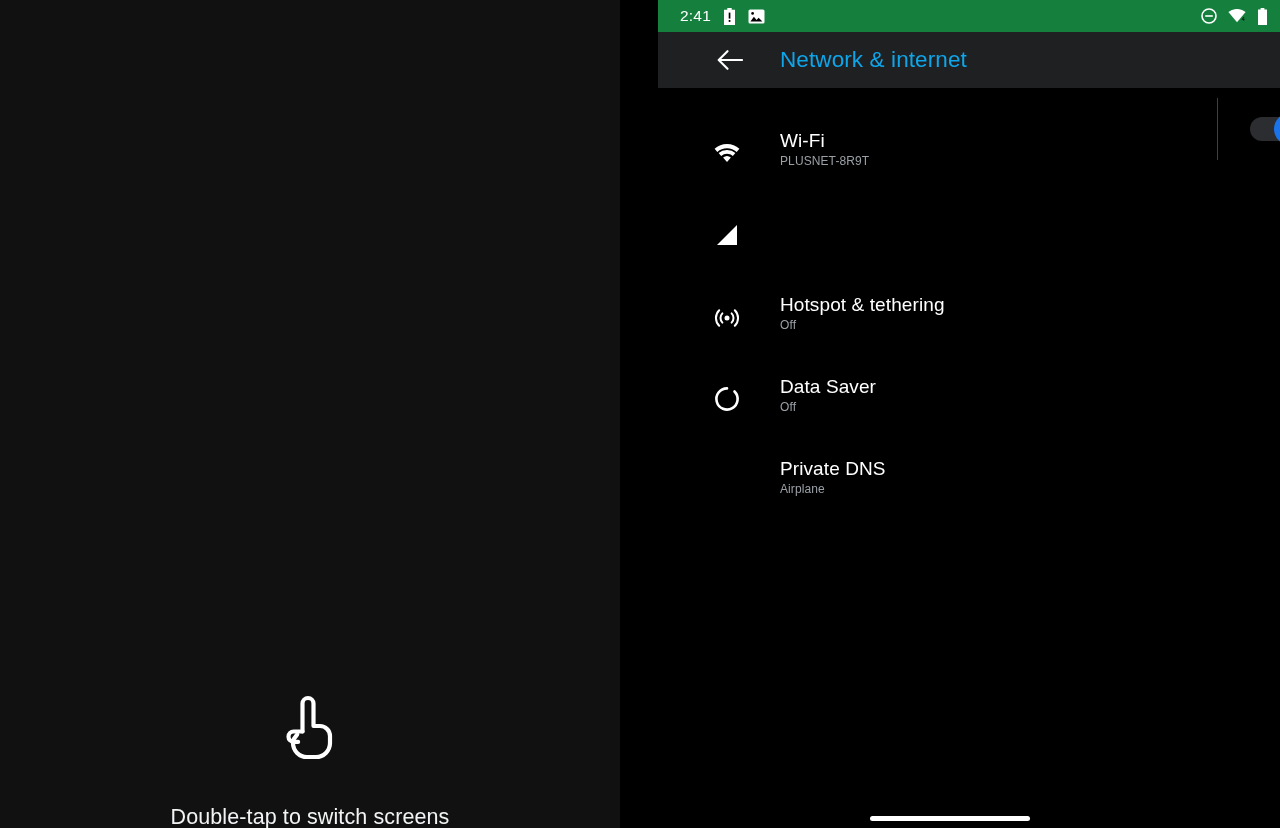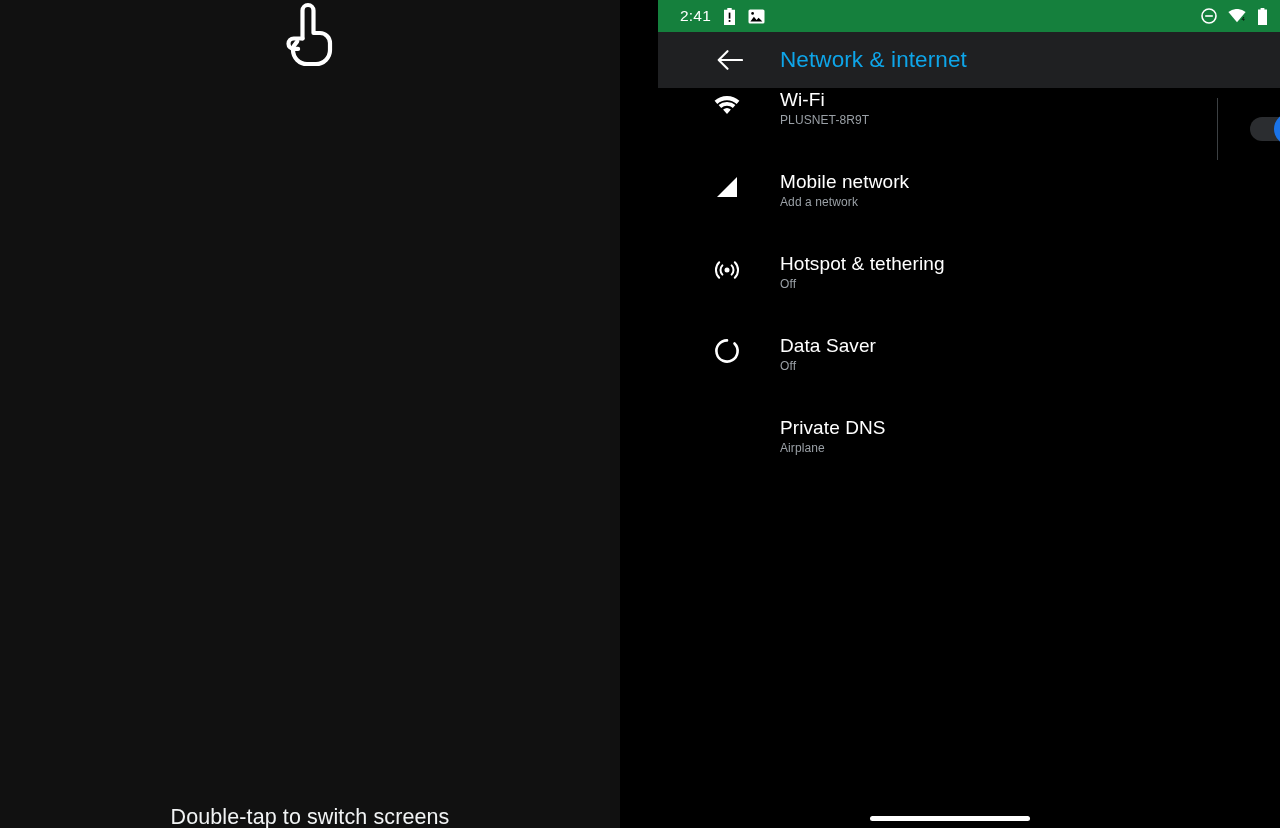--- a/index.html
+++ b/index.html
@@ -25,21 +25,21 @@
   .left-panel {
     position: absolute;
     left: 0;
     top: 0;
     width: 620px;
     height: 828px;
     background: #111111;
     display: flex;
     flex-direction: column;
     align-items: center;
-    justify-content: space-between;
+    justify-content: flex-end;
   }
   .hand-icon {
     width: 64px;
     height: 70px;
     margin-bottom: 44px;
     display: block;
   }
   .switch-hint {
     color: #f1f3f4;
     font-size: 21.5px;
@@ -124,21 +124,21 @@
     position: absolute;
     left: 38px;
     top: 88px;
     width: 622px;
     height: 712px;
     background: #000000;
   }
   .row {
     position: relative;
     display: flex;
-    align-items: flex-start;
+    align-items: flex-end;
     height: 82px;
     padding-left: 52px;
     box-sizing: border-box;
     cursor: pointer;
   }
   .row-icon {
     width: 34px;
     min-width: 34px;
     height: 34px;
     display: flex;
@@ -286,24 +286,20 @@
             <div class="thumb"></div>
           </div>
         </div>
       </div>
 
       <div class="row">
         <div class="row-icon">
           <svg width="26" height="26" viewBox="0 0 26 26">
             <path d="M3 23h20V3L3 23z" fill="#ffffff"></path>
           </svg>
-        </div>
-        <div class="row-text">
-          <span class="row-title">Mobile network</span>
-          <span class="row-sub">Add a network</span>
         </div>
       </div>
 
 
 
       <div class="row">
         <div class="row-icon">
           <svg width="28" height="28" viewBox="0 0 28 28" fill="none">
             <circle cx="14" cy="15" r="2.5" fill="#ffffff"></circle>
             <path d="M9.4 19.6a6.5 6.5 0 0 1 0-9.2" stroke="#ffffff" stroke-width="2" stroke-linecap="round"></path>

